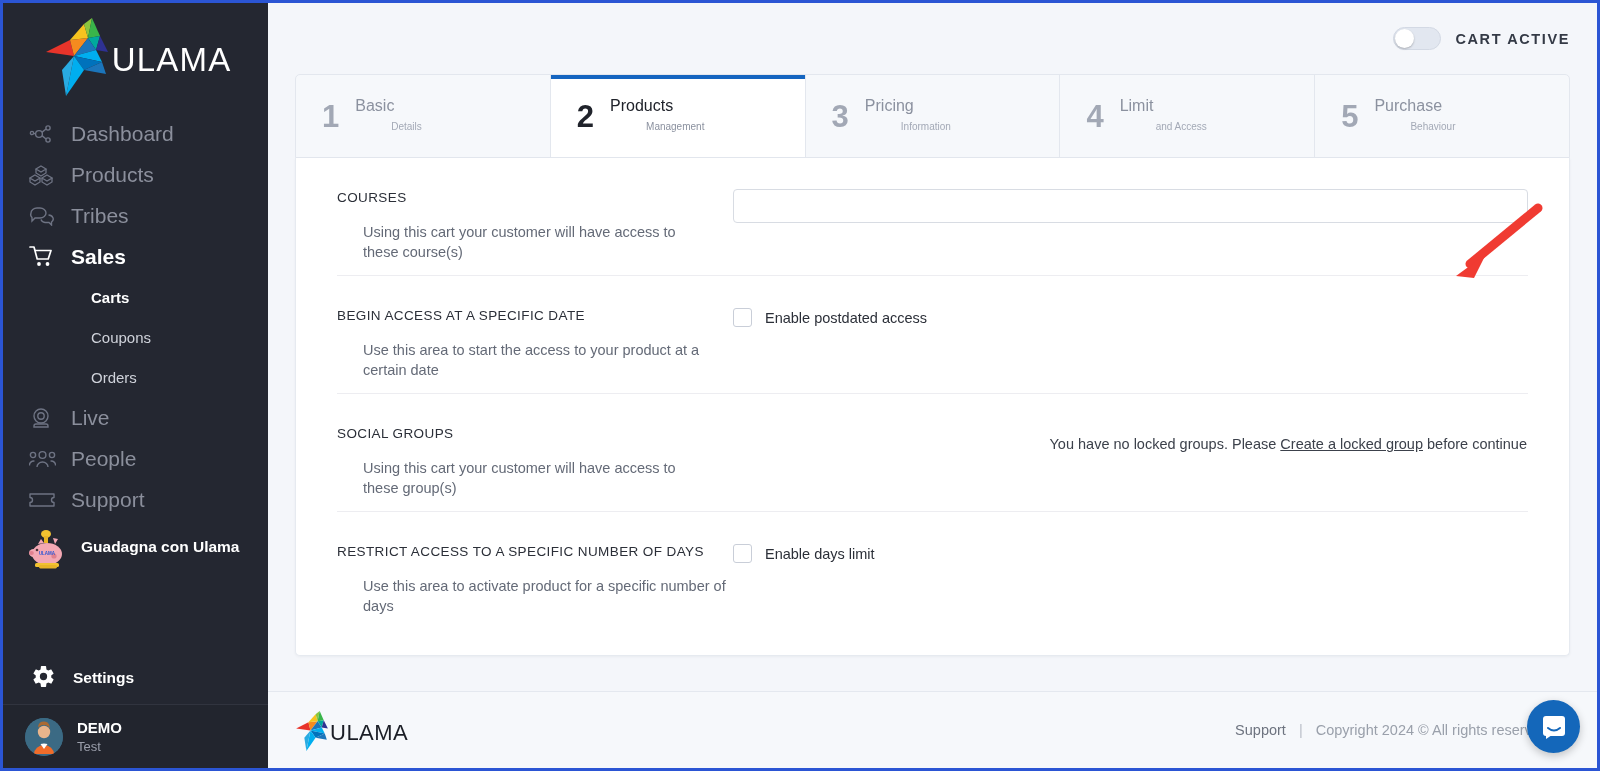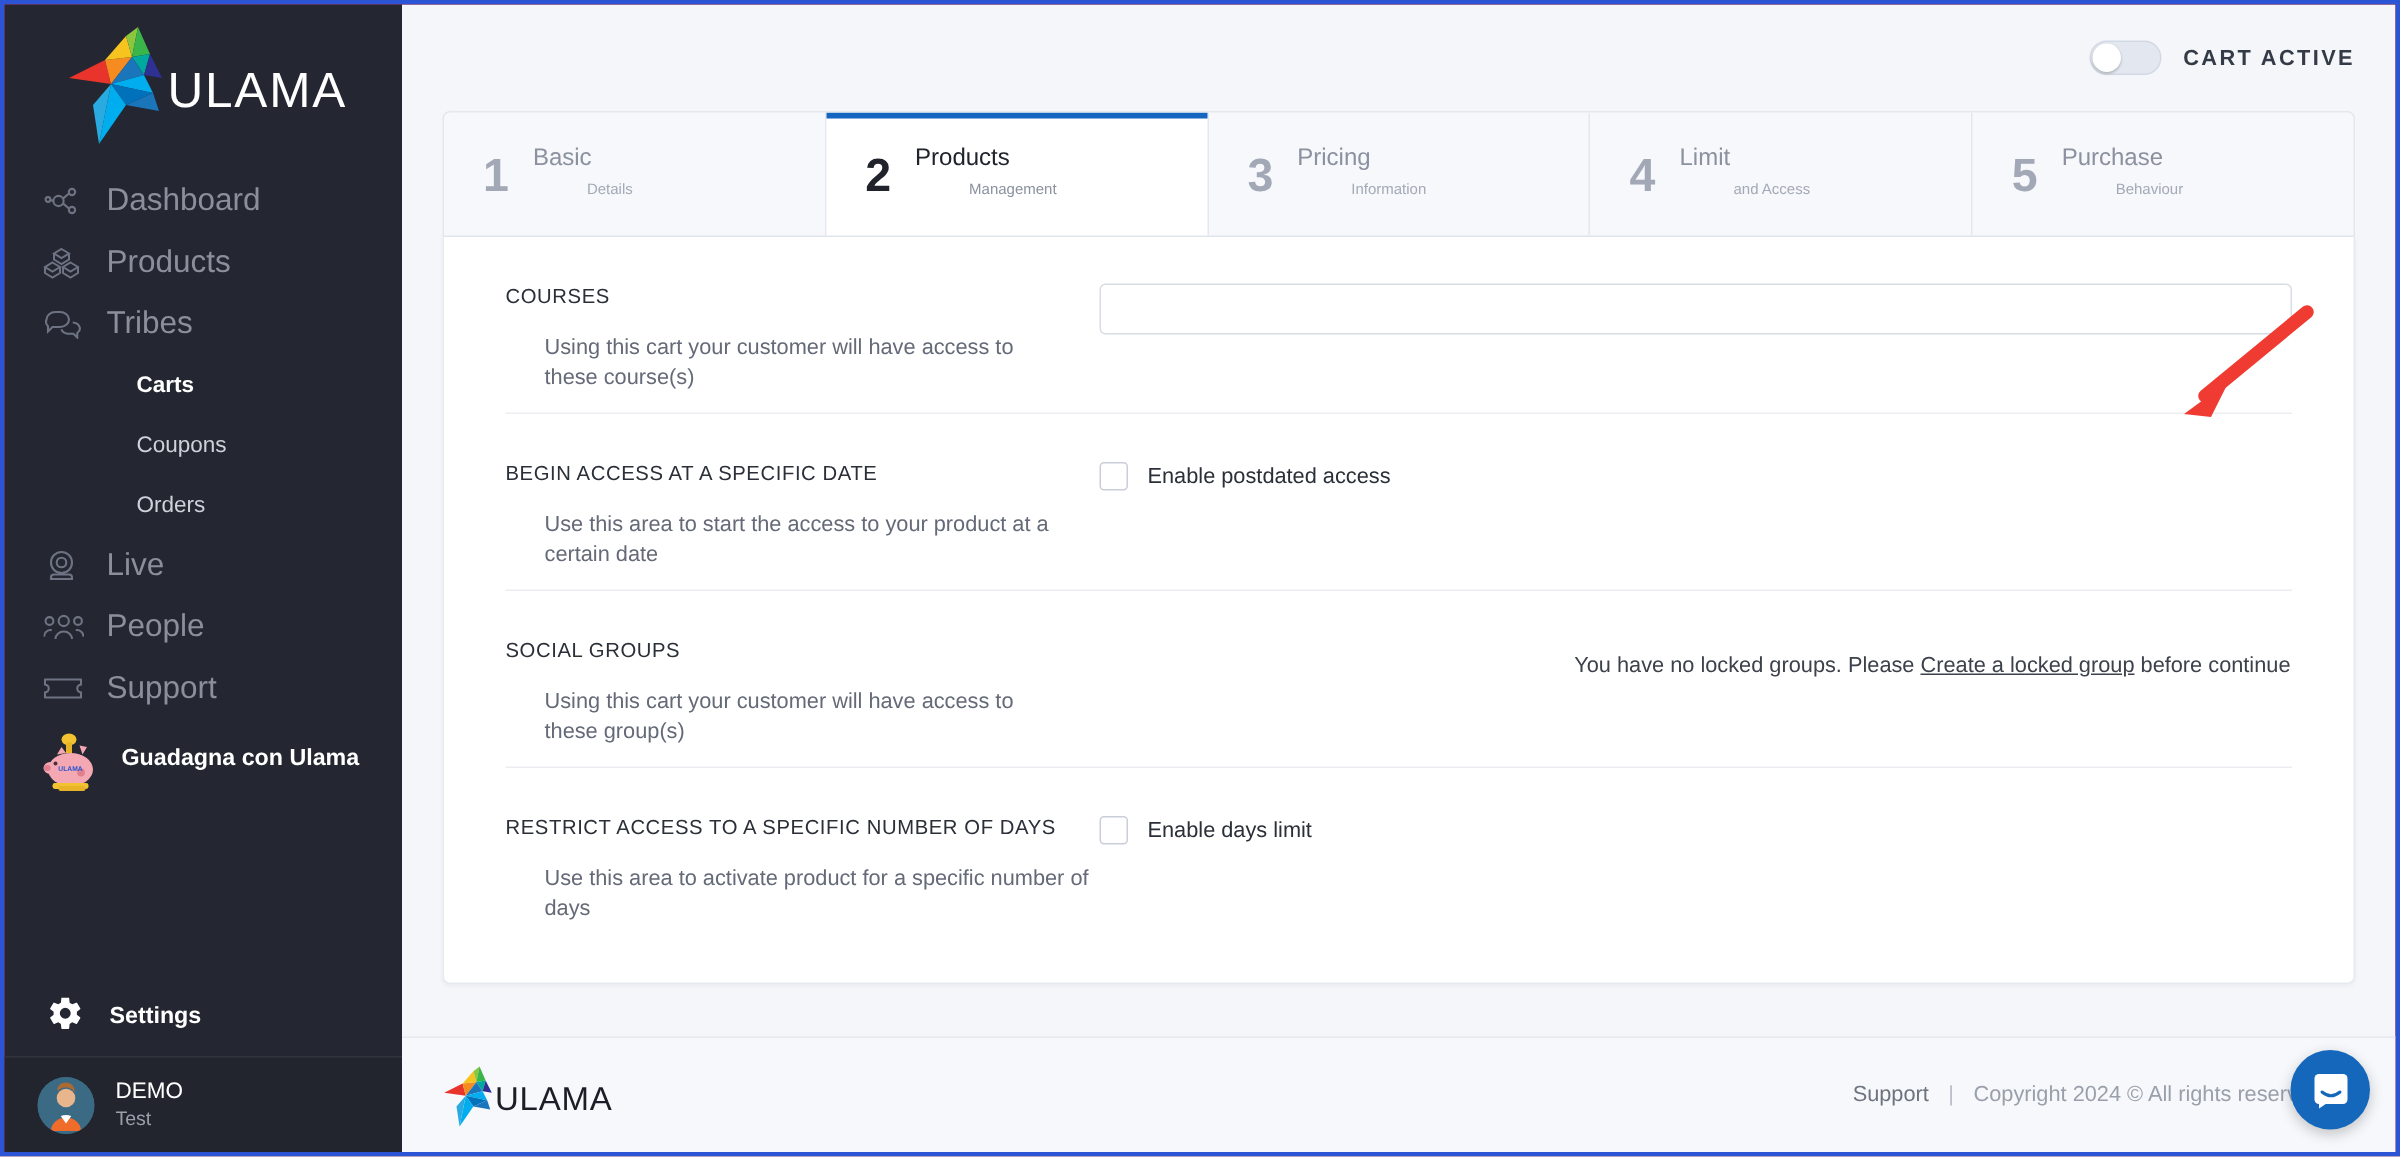--- a/index.html
+++ b/index.html
@@ -6,21 +6,21 @@
   html, body {
     width: 1600px; height: 771px;
     font-family: "Liberation Sans", sans-serif;
     background: #f4f6f9;
     overflow: hidden;
   }
   #viewport {
     position: relative;
     width: 1600px; height: 771px;
     border: 3px solid #2b55d4;
-    background: #b91c1c;
+    background: #f0abfc;
     display: flex;
     overflow: hidden;
   }
 
   
   .sidebar {
     width: 265px;
     flex: 0 0 265px;
     background: #242731;
     position: relative;
@@ -100,21 +100,21 @@
     background: #22252e;
     cursor: pointer;
   }
   .avatar {
     width: 38px; height: 38px; border-radius: 50%;
     flex: 0 0 38px; margin-right: 14px;
     background: #3b6a84;
     overflow: hidden;
     position: relative;
   }
-  .user-name { color: #ffffff; font-size: 15px; font-weight: normal; line-height: 17px; margin-top: 20px;}
+  .user-name { color: #ffffff; font-size: 15px; font-weight: bold; line-height: 17px; margin-top: 20px;}
   .user-sub { color: #9b9fab; font-size: 13px; line-height: 16px;}
 
   
   .main {
     flex: 1 1 auto;
     position: relative;
     display: flex;
     flex-direction: column;
     background: #f4f6fa;
     min-width: 0;
@@ -367,20 +367,30 @@
       <div class="nav-item">
         <span class="nav-ico">
           <svg width="25" height="21" viewBox="0 0 25 21" fill="none" stroke="#6e7383" stroke-width="1.4">
             <path d="M2,8 a6,5 0 0 1 6,-5 h3 a6,5 0 0 1 6,5 a6,5 0 0 1 -6,5 h-5 l-3,3 v-3.5 a5,4.4 0 0 1 -1,-4.5z"></path>
             <path d="M12,14.5 a5,4 0 0 0 4,3 h4 l2.5,2.5 v-3 a5,4 0 0 0 -3,-7"></path>
           </svg>
         </span>
         <span>Tribes</span>
       </div>
 
+      <div class="nav-item active">
+        <span class="nav-ico">
+          <svg width="26" height="23" viewBox="0 0 26 23" fill="none" stroke="#ffffff" stroke-width="1.7" stroke-linecap="round" stroke-linejoin="round">
+            <path d="M1,2 h4 l3.2,12 h11 l2.8,-8.5 h-15.2"></path>
+            <circle cx="10" cy="19" r="1.9" fill="#ffffff" stroke="none"></circle>
+            <circle cx="18.5" cy="19" r="1.9" fill="#ffffff" stroke="none"></circle>
+          </svg>
+        </span>
+        <span>Sales</span>
+      </div>
 
       <div class="nav-item sub current">
         <span>Carts</span>
       </div>
       <div class="nav-item sub">
         <span>Coupons</span>
       </div>
       <div class="nav-item sub">
         <span>Orders</span>
       </div>

